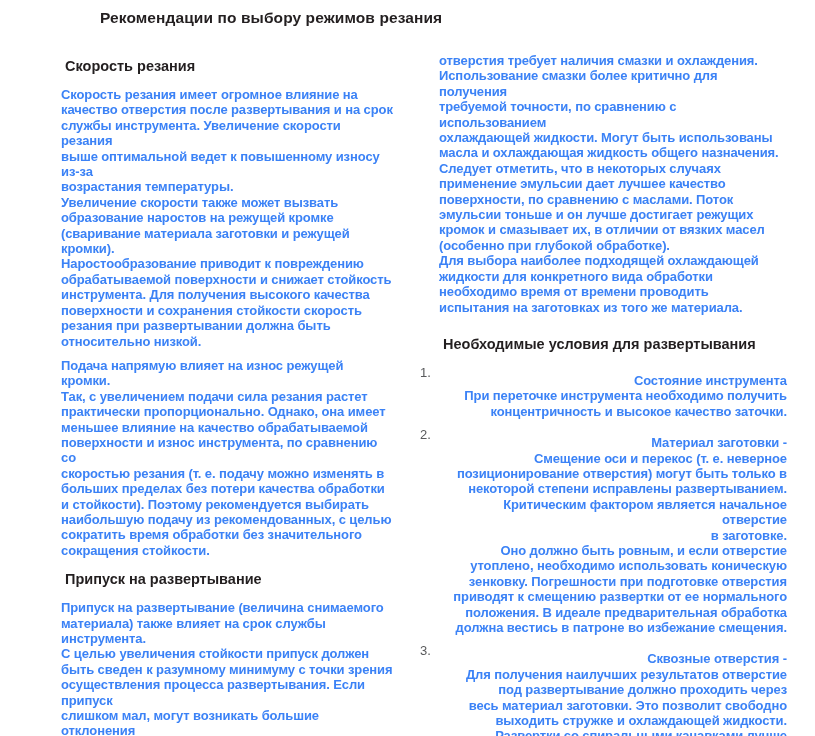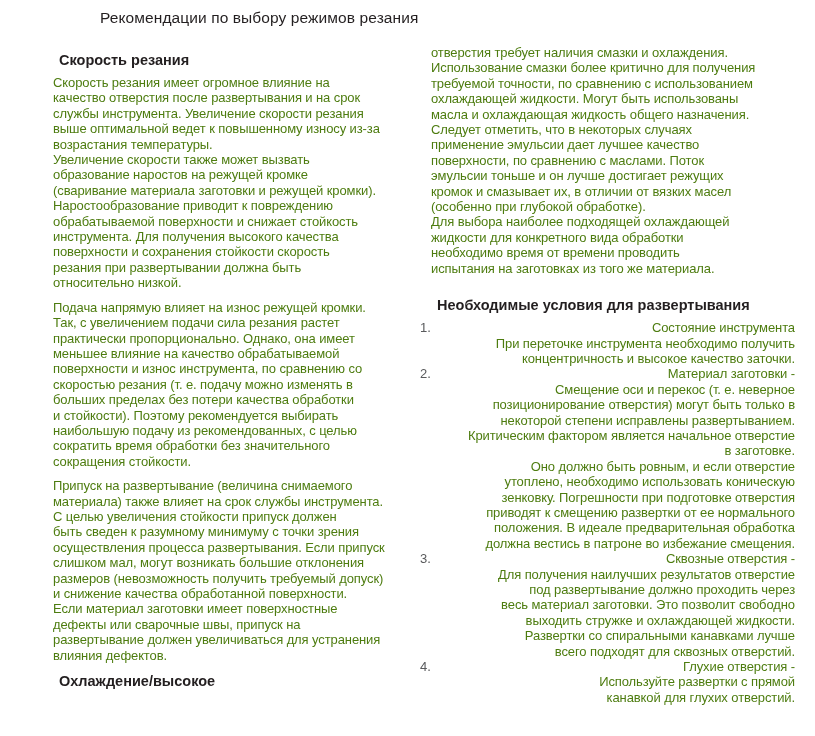--- a/index.html
+++ b/index.html
@@ -12,21 +12,21 @@
     height: 736px;
     position: relative;
     overflow: hidden;
     font-family: "Liberation Sans", sans-serif;
   }
   .doc-title {
     position: absolute;
     left: 100px;
     top: 9px;
     font-size: 15.5px;
-    font-weight: normal;
+    font-weight: bold;
     color: #231f20;
     letter-spacing: 0.1px;
   }
   .col {
     position: absolute;
     top: 45px;
   }
   .col-left {
     left: 53px;
     width: 348px;
@@ -36,29 +36,30 @@
     width: 364px;
   }
   .section + .section {
     margin-top: 9px;
   }
   .section-heading {
     font-size: 14.5px;
     line-height: 18px;
     font-weight: bold;
     color: #231f20;
-    margin: 6px;
+    margin: 12px;
   }
   .body-text {
     font-size: 13px;
     line-height: 15.4px;
-    color: #4d7c0f;
+    color: #3b82f6;
     white-space: pre-line;
     letter-spacing: -0.1px;
-    margin: 0;
+    margin: 8px;
+    font-weight: bold;
   }
   .conditions {
     margin-top: 20px;
   }
   .cond-list {
     margin-left: -11px;
   }
   .cond-item {
     display: flex;
     align-items: flex-start;
@@ -109,20 +110,21 @@
 поверхности и износ инструмента, по сравнению со
 скоростью резания (т. е. подачу можно изменять в
 больших пределах без потери качества обработки
 и стойкости). Поэтому рекомендуется выбирать
 наибольшую подачу из рекомендованных, с целью
 сократить время обработки без значительного
 сокращения стойкости.</div>
   </div>
 
   <div class="section">
+    <div class="section-heading">Припуск на развертывание</div>
     <div class="body-text">Припуск на развертывание (величина снимаемого
 материала) также влияет на срок службы инструмента.
 С целью увеличения стойкости припуск должен
 быть сведен к разумному минимуму с точки зрения
 осуществления процесса развертывания. Если припуск
 слишком мал, могут возникать большие отклонения
 размеров (невозможность получить требуемый допуск)
 и снижение качества обработанной поверхности.
 Если материал заготовки имеет поверхностные
 дефекты или сварочные швы, припуск на

